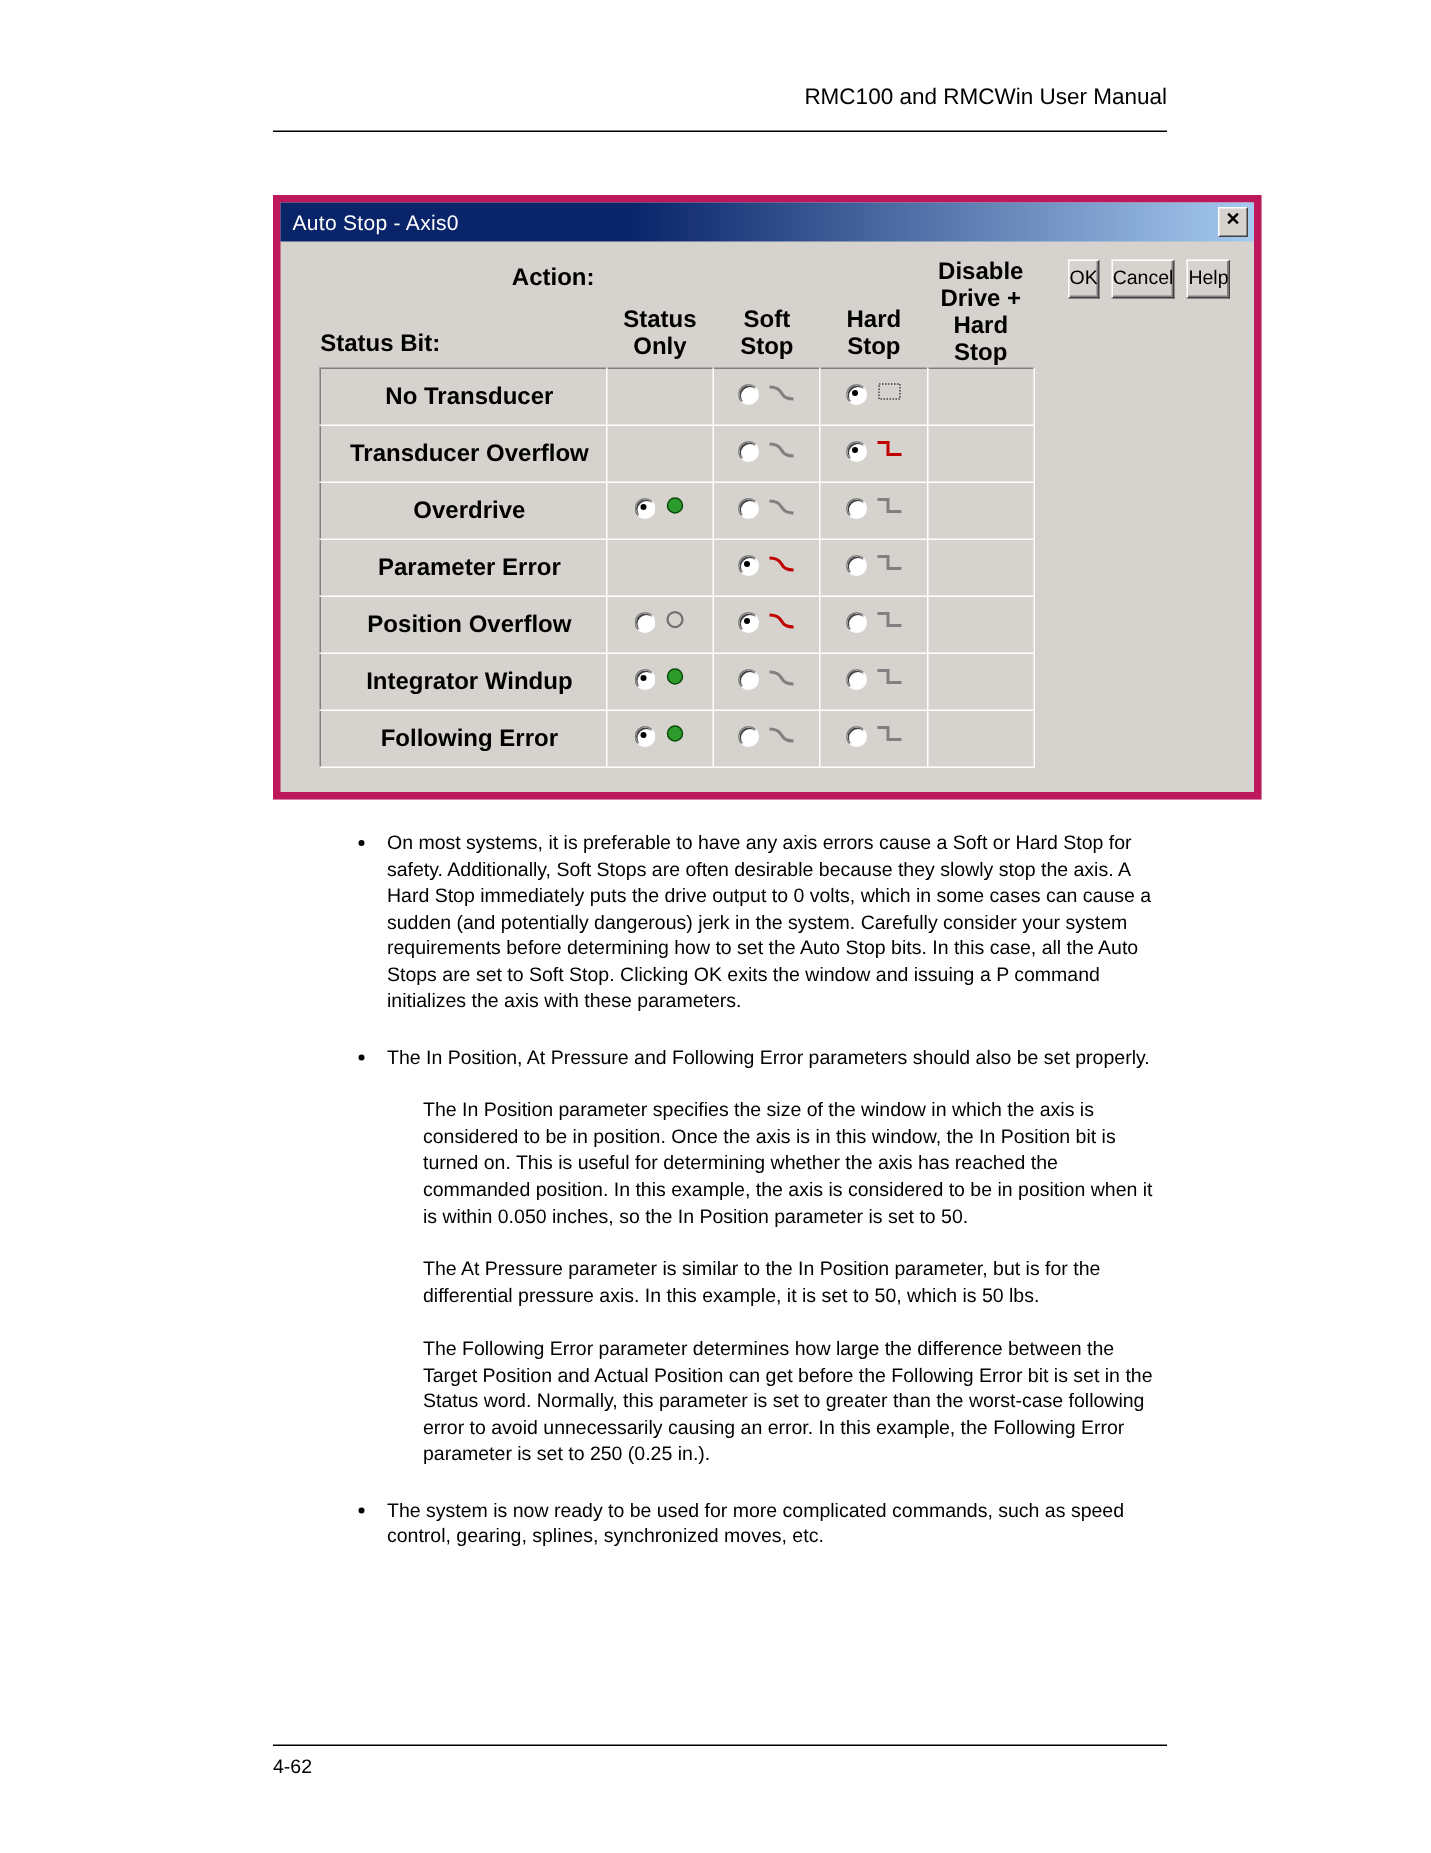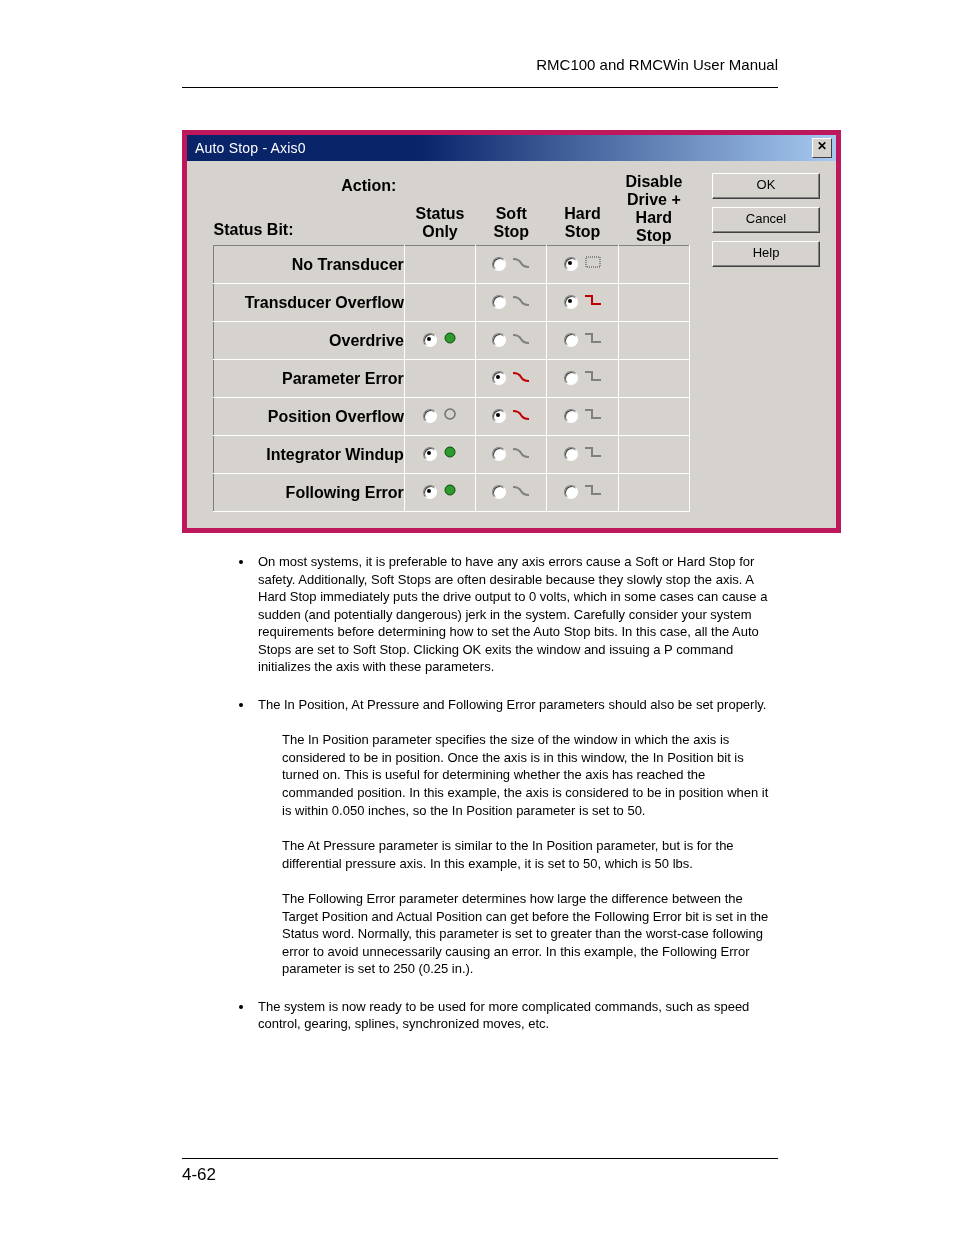--- a/index.html
+++ b/index.html
@@ -5,46 +5,46 @@
 html,body{margin:0;padding:0;background:#fff;font-family:Arial,Helvetica,sans-serif;color:#000}
 .page{width:802px;height:1235px;margin:0 auto;position:relative;box-sizing:border-box;padding:56px 100px 50px 106px}
 .hdr-line{border-top:1px solid #000;margin-top:14px}
 .hdr-text{text-align:right;font-size:15px;margin-bottom:4px}
 .dialog{margin-top:42px;width:649px;border:5px solid #be185d;background:#d6d3ce;position:relative}
 .titlebar{height:26px;background:linear-gradient(to right,#0a246a 0%,#0a246a 36%,#a6caf0 100%);color:#fff;display:flex;align-items:center;padding:0 4px;font-size:14px}
 .titlebar .title{flex:1;padding-left:4px;font-family:Verdana,Arial,sans-serif;letter-spacing:.2px}
 .close-btn{width:18px;height:18px;background:#d6d3ce;border:1px solid #fff;border-right-color:#404040;border-bottom-color:#404040;font-size:12px;line-height:14px;text-align:center;color:#000;font-weight:bold;font-family:"Segoe UI",Arial,sans-serif}
 .dialog-body{display:flex;padding:10px 16px 16px 26px}
 .grid-area{flex:1}
-.btn-col{width:108px;margin-left:22px;display:flex;flex-direction:column;gap:8px;padding-top:2px}
+.btn-col{width:108px;margin-left:22px;display:flex;flex-direction:row;gap:8px;padding-top:2px}
 .win-btn{height:24px;background:#d6d3ce;border:1px solid #fff;border-right-color:#404040;border-bottom-color:#404040;box-shadow:inset -1px -1px 0 #808080;font-size:13px;text-align:center;line-height:22px}
 .tbl{border-collapse:collapse;width:100%}
 .tbl th,.tbl td{font-size:16px;font-weight:bold;padding:0;vertical-align:middle}
 .header-row{height:72px}
 .header-row th{vertical-align:top;text-align:center;padding-top:2px}
 .header-row .action-label{text-align:right;padding-right:8px;padding-top:6px}
 .header-row .status-bit-label{text-align:left;position:relative}
 .header-row .status-bit-label span{position:absolute;bottom:6px;left:0}
-.col-label{width:166px;text-align:right;padding-left:2px}
+.col-label{width:166px;text-align:center;padding-left:2px}
 .col-opt{width:64px}
 .data-row{height:38px}
 .data-row td{border:1px solid #808080;border-right-color:#fff;border-bottom-color:#fff}
 .data-row td.opt-cell{text-align:center}
 .label-text{padding-left:8px}
 .radio-opt{display:inline-flex;align-items:center;gap:6px;justify-content:center}
 .radio-circle{width:12px;height:12px;border-radius:50%;background:#fff;border:1px solid #808080;border-right-color:#fff;border-bottom-color:#fff;box-shadow:inset 1px 1px 0 #404040;position:relative}
 .radio-circle.sel::after{content:"";position:absolute;left:3px;top:3px;width:4px;height:4px;background:#000;border-radius:50%}
 .body-text{font-size:13px;line-height:1.35;margin-top:20px}
 .bullet-list{list-style:disc;padding-left:72px;margin:0}
 .bullet-list>li{margin-bottom:20px;padding-left:4px}
 .sub-para{margin-left:0;margin-top:18px}
 .sub-block{margin-left:24px}
 .footer{position:absolute;left:106px;right:100px;bottom:50px}
 .footer-line{border-top:1px solid #000;margin-bottom:6px}
-.footer-text{font-size:17px}
+.footer-text{font-size:13px}
 </style>
 </head>
 <body>
 
 <div class="page">
   <div class="hdr-text">RMC100 and RMCWin User Manual</div>
   <div class="hdr-line"></div>
 
   <div class="dialog">
     <div class="titlebar">

